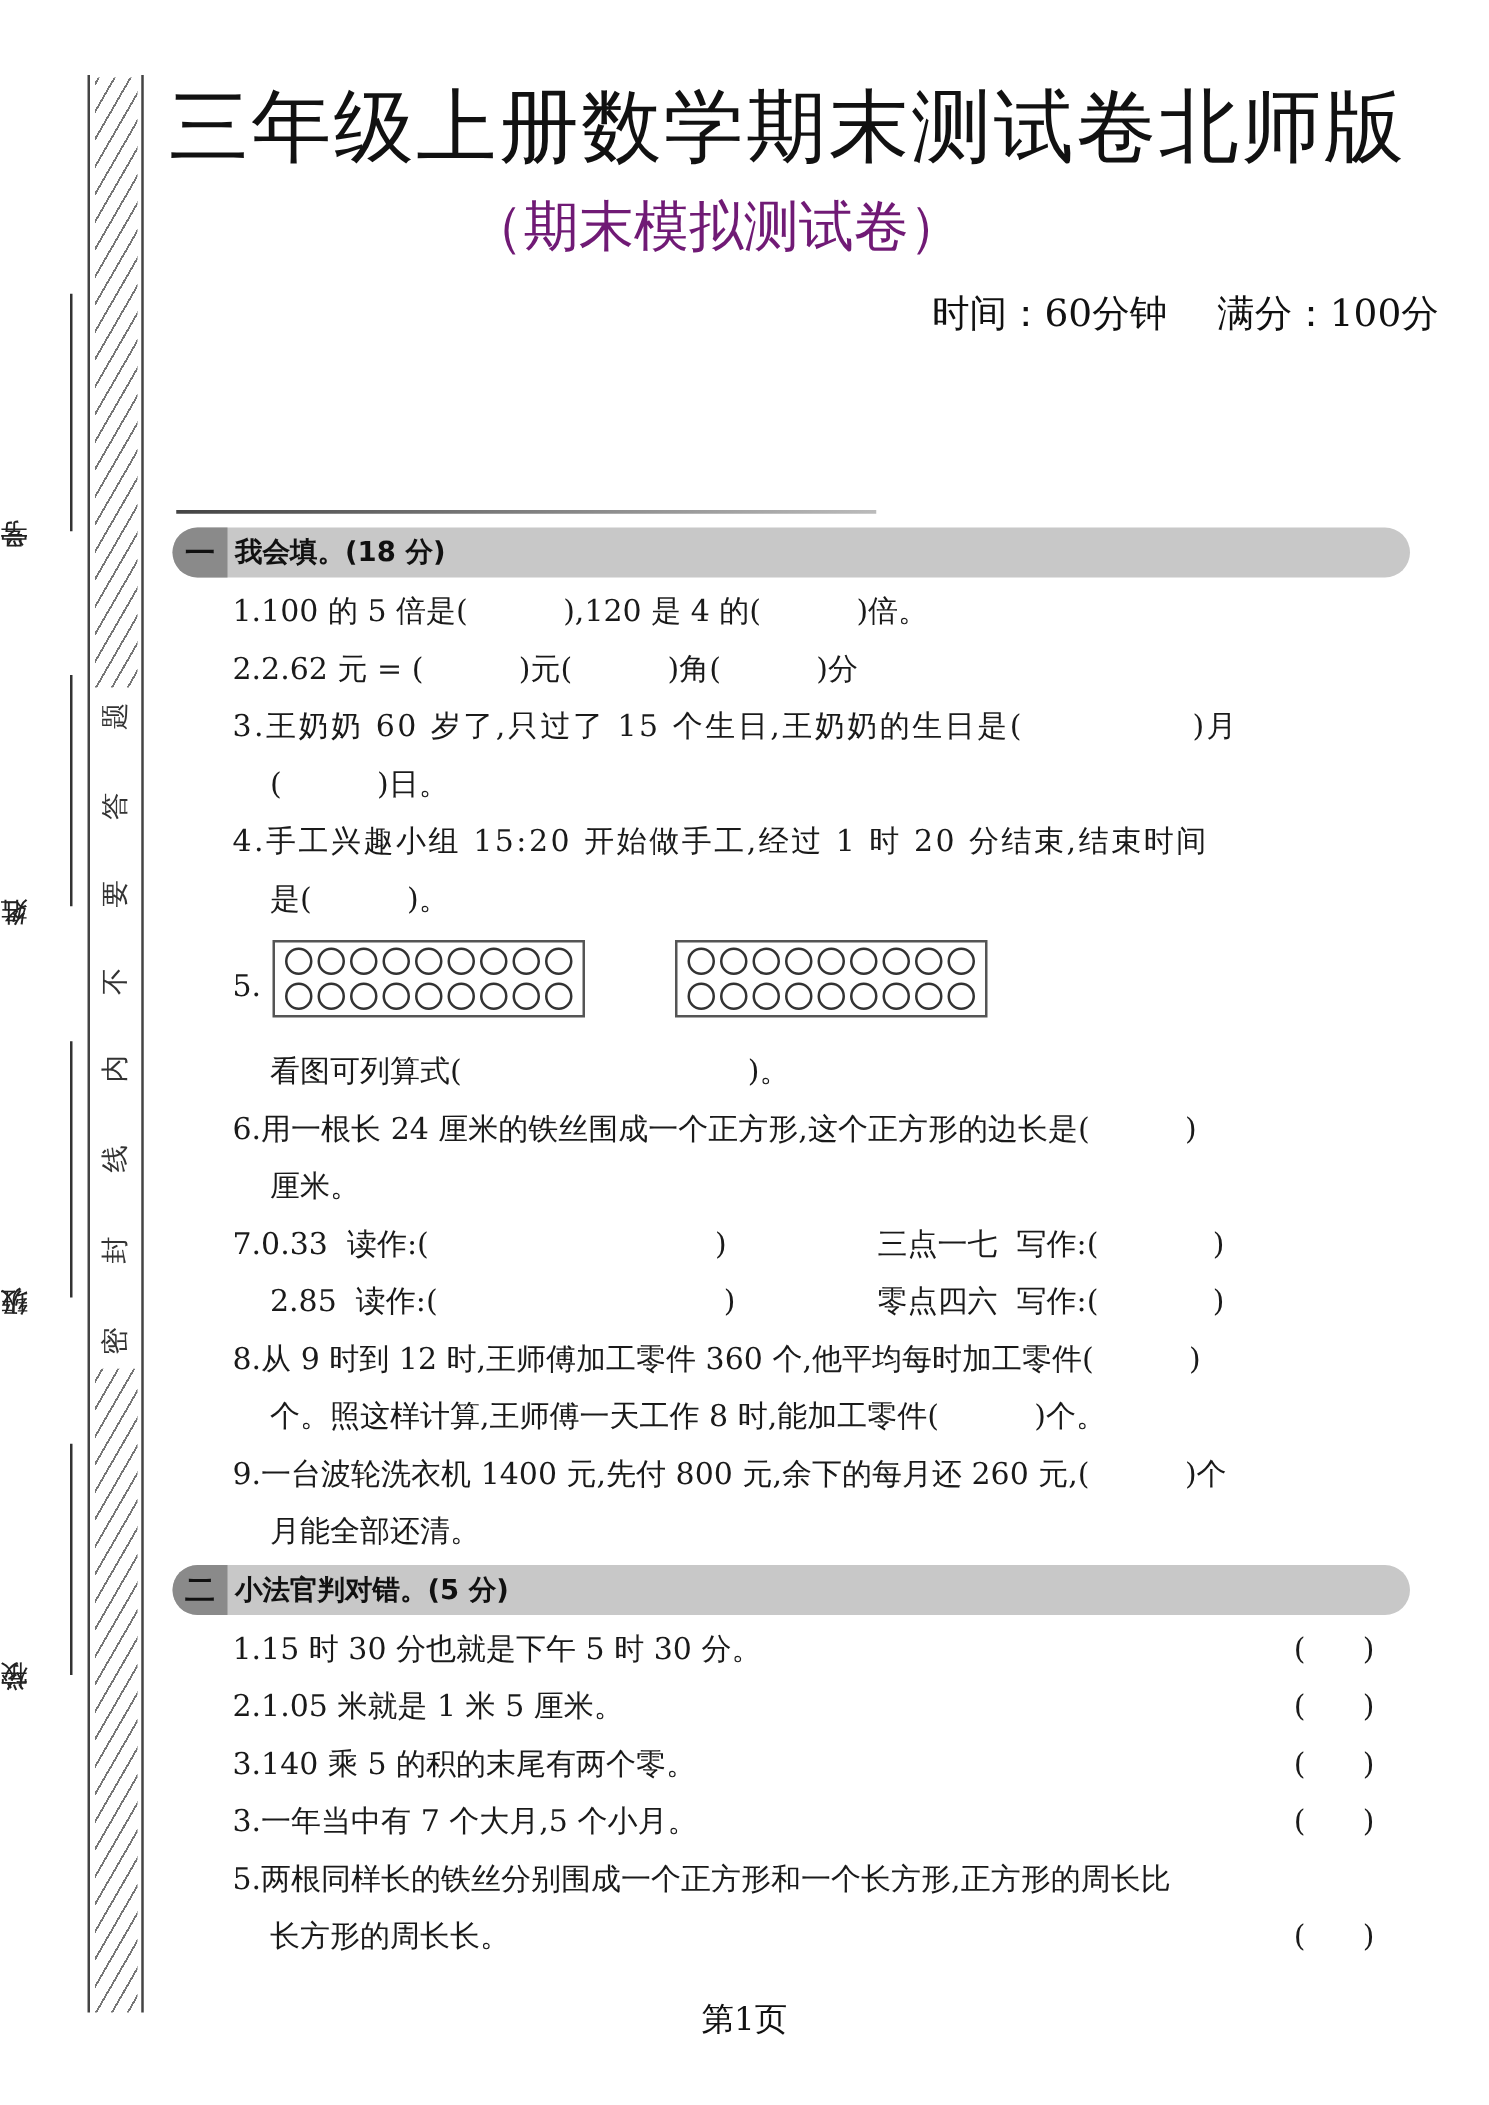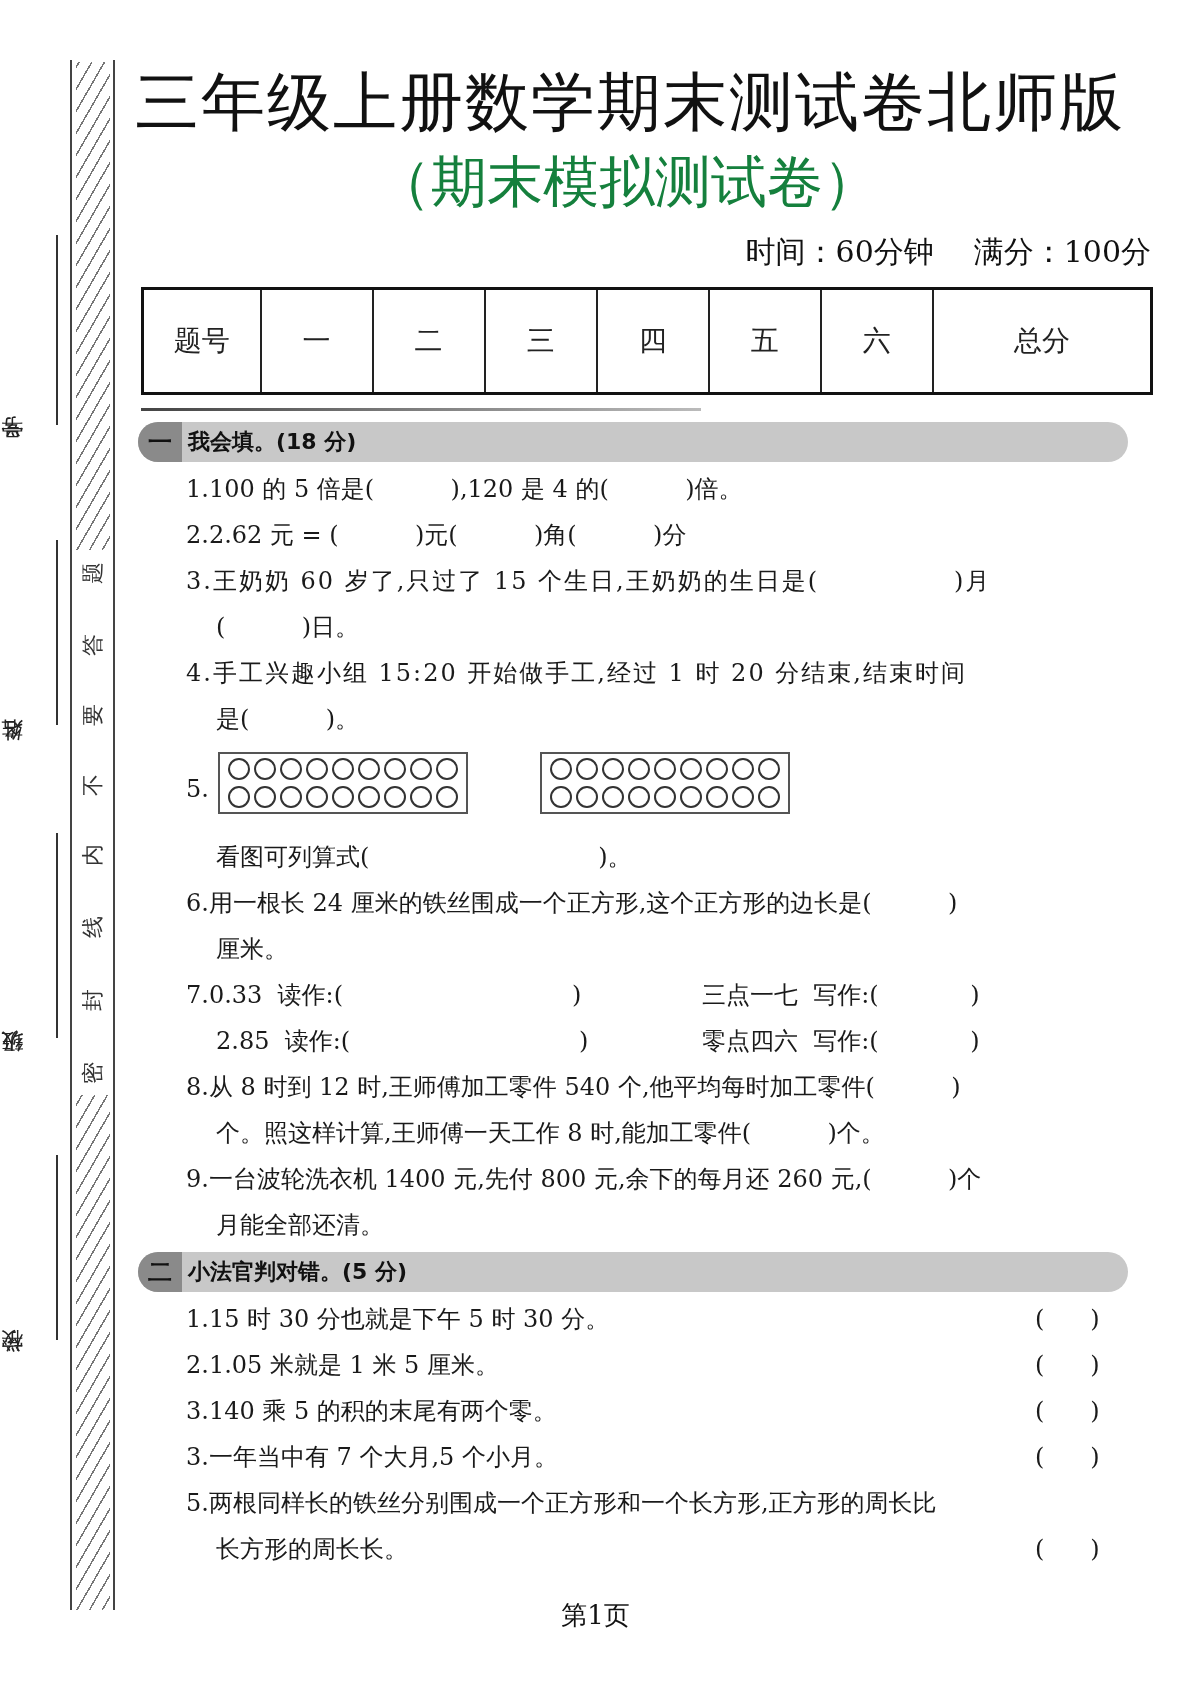--- a/index.html
+++ b/index.html
@@ -26,21 +26,21 @@
   }
 
   
   .title {
     position: absolute; left: 135px; top: 62px; width: 990px;
     font-family: "DejaVu Serif", serif; font-size: 64px; line-height: 80px; letter-spacing: 2px;
     color: #111; white-space: nowrap;
   }
   .subtitle {
     position: absolute; left: 375px; top: 152px; width: 500px;
-    font-size: 56px; line-height: 60px; color: #15803d; white-space: nowrap;
+    font-size: 44px; line-height: 60px; color: #701a75; white-space: nowrap;
   }
   .time-info {
     position: absolute; right: 40px; top: 232px;
     font-size: 30px; line-height: 40px; color: #111; white-space: nowrap;
   }
   .time-info span + span { margin-left: 40px; }
 
   
   .score-table {
     position: absolute; left: 141px; top: 287px; width: 1012px; height: 108px;
@@ -123,30 +123,20 @@
 </div>
 
 <div class="title">三年级上册数学期末测试卷北师版</div>
 <div class="subtitle">（期末模拟测试卷）</div>
 <div class="time-info">
   <span>时间：60分钟</span><span>满分：100分</span>
 </div>
 
 <table class="score-table">
   <tbody>
-      <tr>
-    <td class="first">题号</td>
-    <td>一</td>
-    <td>二</td>
-    <td>三</td>
-    <td>四</td>
-    <td>五</td>
-    <td>六</td>
-    <td>总分</td>
-  </tr>
 </tbody>
   </table>
 
 <div class="section-rule"></div>
 
 <div class="banner" style="top:422px;">
   <div class="banner-num">一</div>
   <div class="banner-title">我会填。(18 分)</div>
 </div>
 
@@ -199,21 +189,21 @@
     <div class="dot"></div>
 </div>
 
 <div class="q indent" style="top:840px;">看图可列算式(                              )。</div>
 <div class="q" style="top:886px;">6.用一根长 24 厘米的铁丝围成一个正方形,这个正方形的边长是(          )</div>
 <div class="q indent" style="top:932px;">厘米。</div>
 <div class="q" style="top:978px;">7.0.33  读作:(                              )</div>
 <div class="q-right" style="left:702px;top:978px;">三点一七  写作:(            )</div>
 <div class="q indent" style="top:1024px;">2.85  读作:(                              )</div>
 <div class="q-right" style="left:702px;top:1024px;">零点四六  写作:(            )</div>
-<div class="q" style="top:1070px;">8.从 8 时到 12 时,王师傅加工零件 540 个,他平均每时加工零件(          )</div>
+<div class="q" style="top:1070px;">8.从 9 时到 12 时,王师傅加工零件 360 个,他平均每时加工零件(          )</div>
 <div class="q indent" style="top:1116px;">个。照这样计算,王师傅一天工作 8 时,能加工零件(          )个。</div>
 <div class="q" style="top:1162px;">9.一台波轮洗衣机 1400 元,先付 800 元,余下的每月还 260 元,(          )个</div>
 <div class="q indent" style="top:1208px;">月能全部还清。</div>
 
 <div class="banner" style="top:1252px;">
   <div class="banner-num">二</div>
   <div class="banner-title">小法官判对错。(5 分)</div>
 </div>
 
 <div class="q" style="top:1302px;">1.15 时 30 分也就是下午 5 时 30 分。</div>

